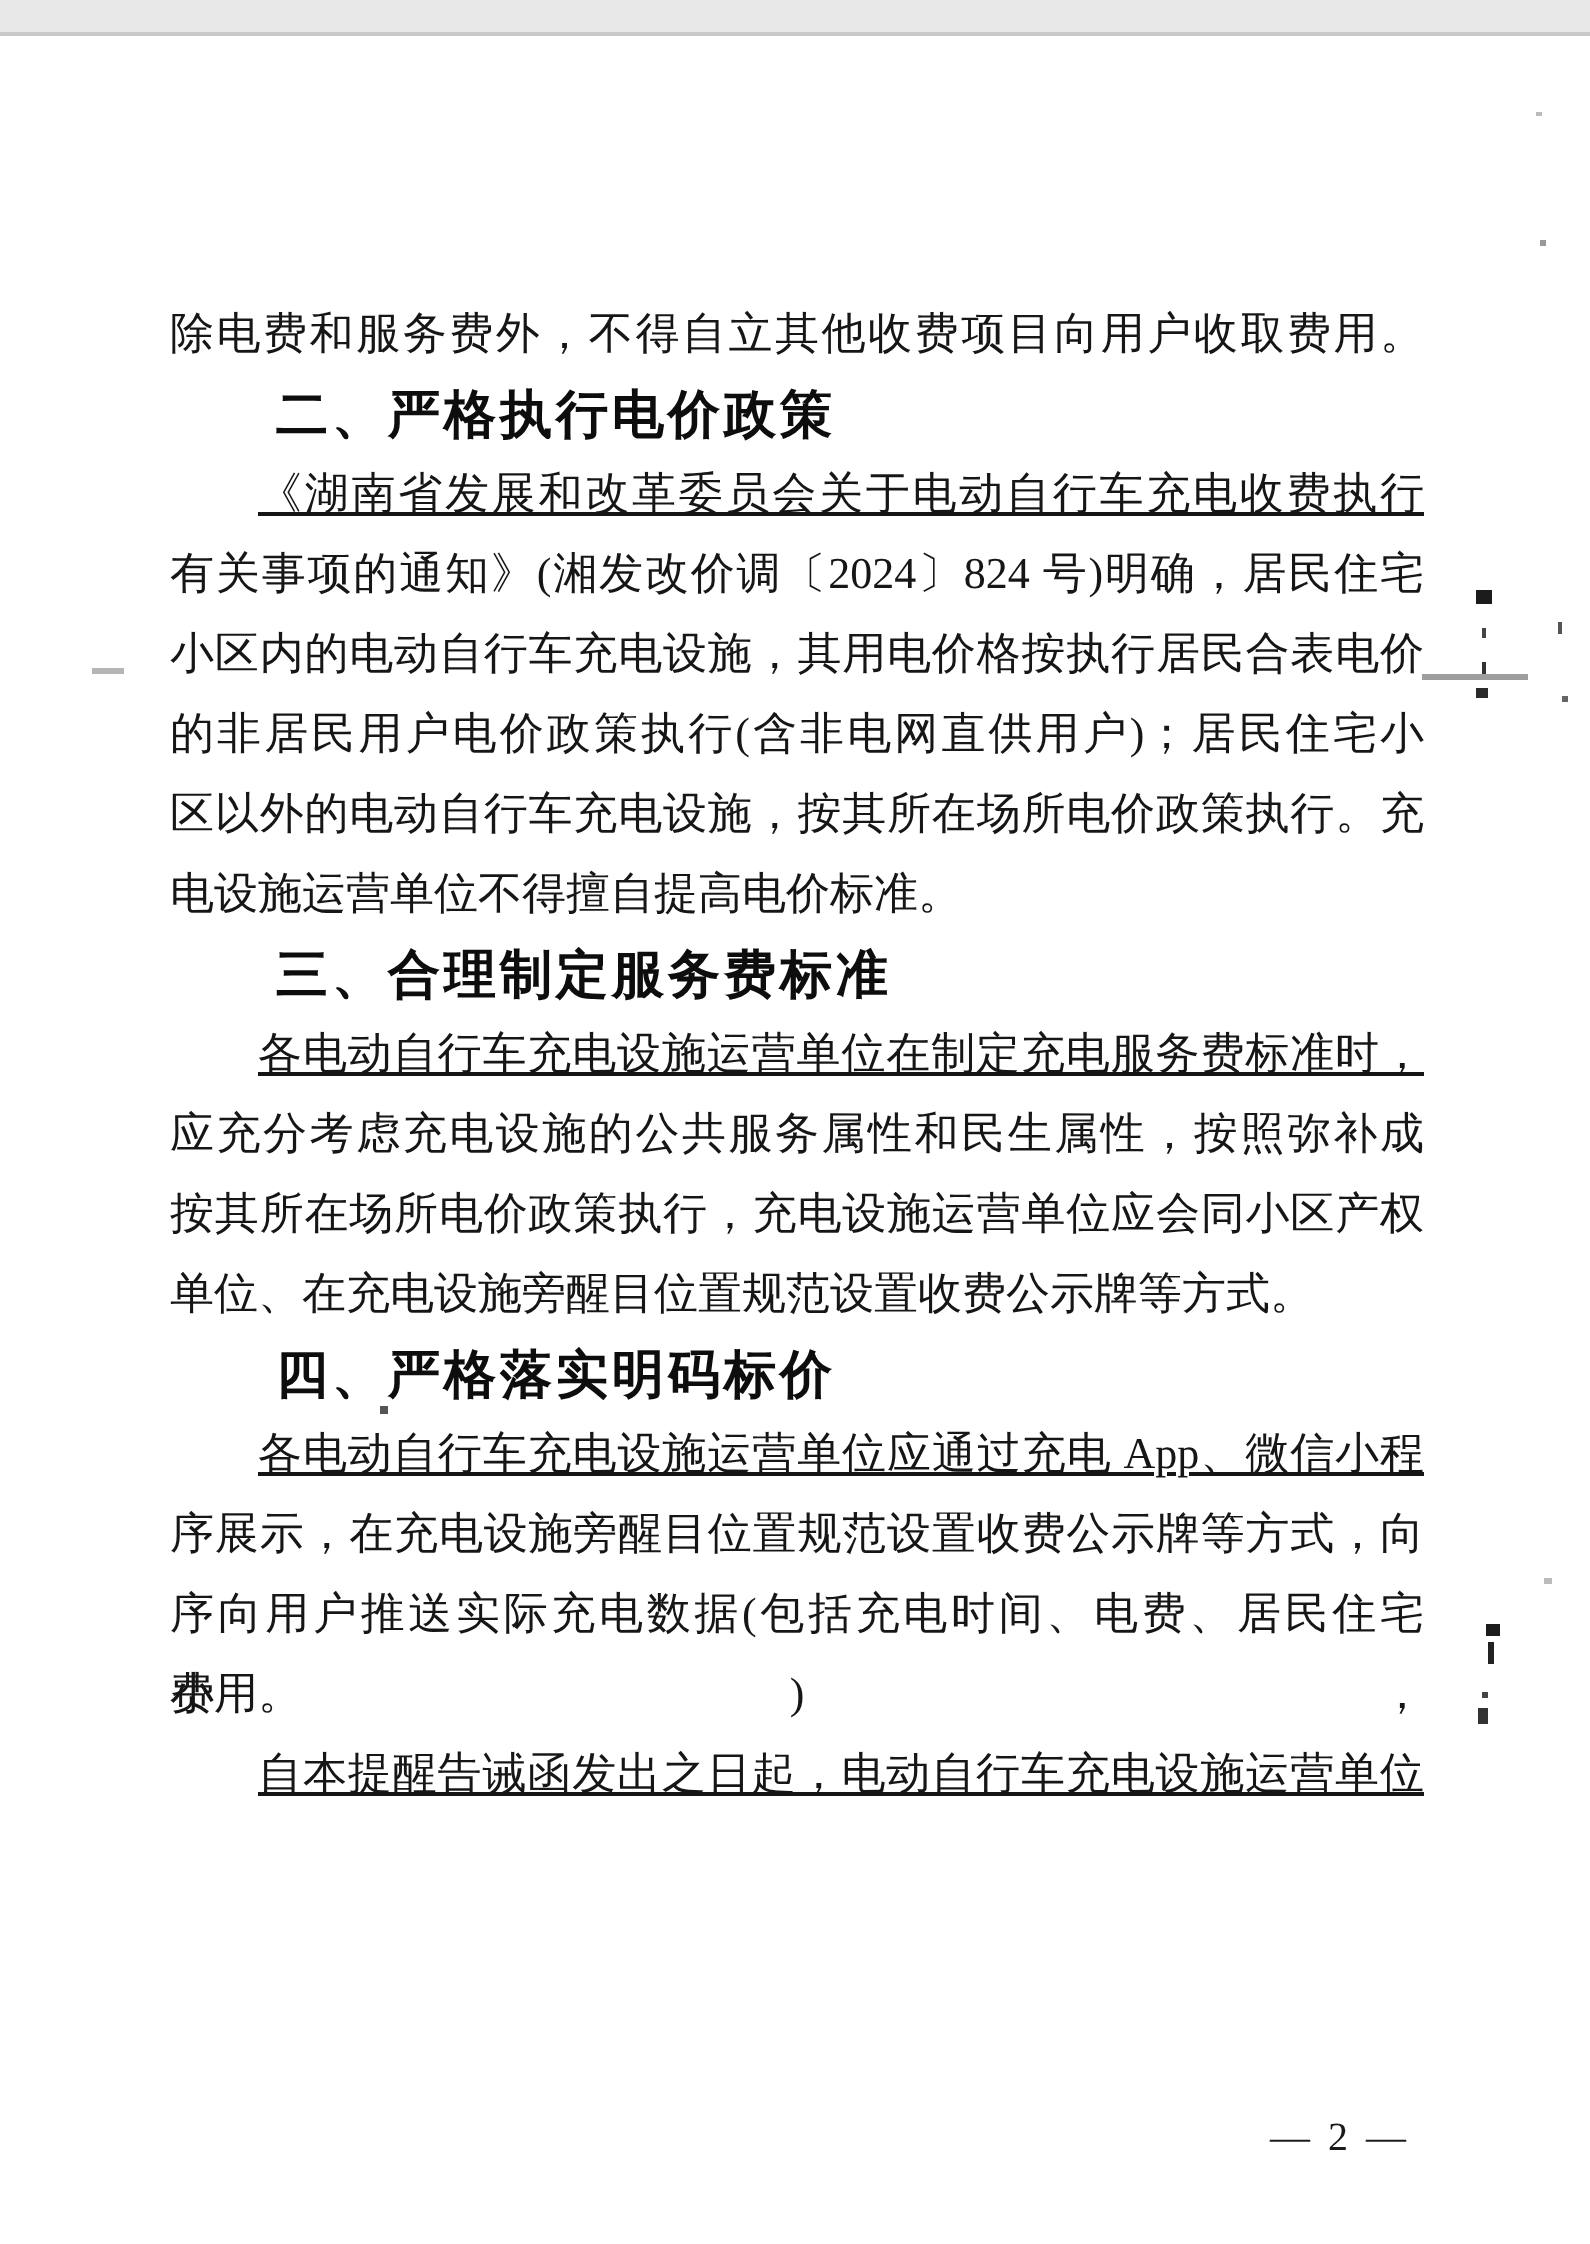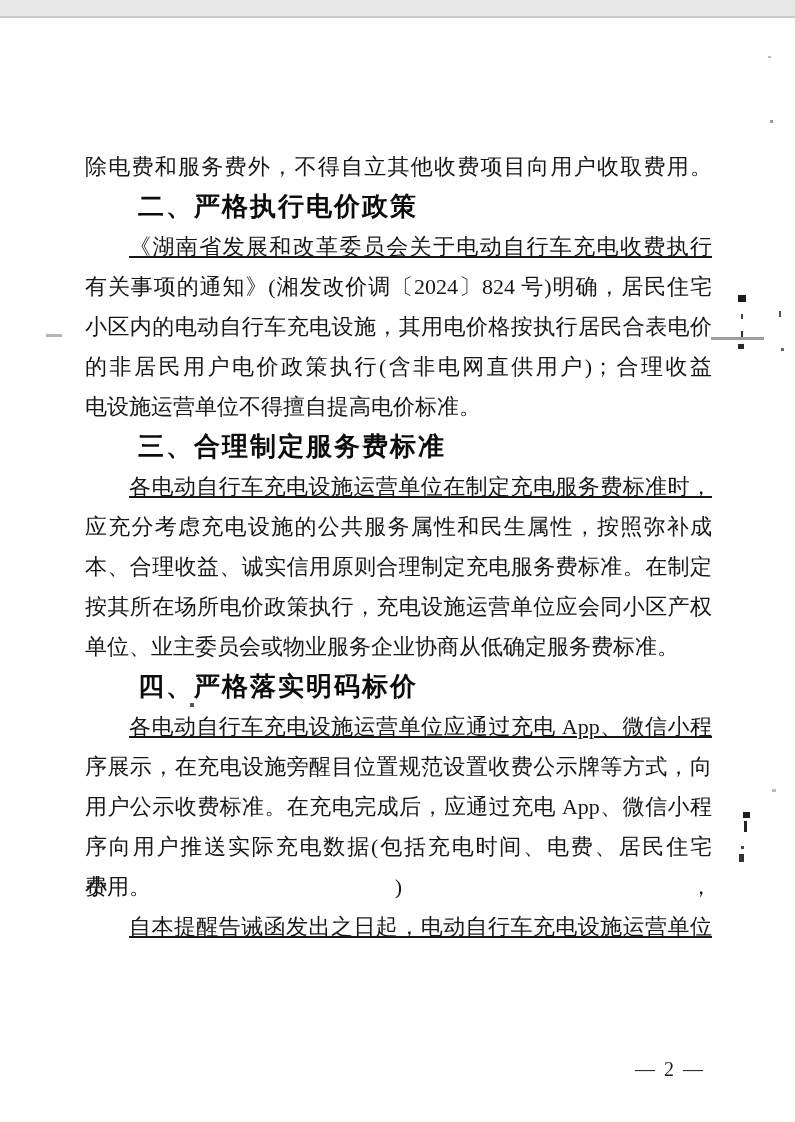--- a/index.html
+++ b/index.html
@@ -28,21 +28,21 @@
   }
   .line.justify {
     text-align: justify;
     text-align-last: justify;
   }
   .line.indent {
     text-indent: 44px;
     text-decoration: underline;
   }
   .line.heading {
-    font-family: Liberation Serif, serif;
+    font-family: Liberation Sans, sans-serif;
     font-weight: bold;
     font-size: 26px;
     letter-spacing: 2px;
     padding-left: 53px;
     color: #0d0d0d;
   }
   .footer {
     position: absolute;
     left: 600px;
     top: 1038px;
@@ -61,32 +61,31 @@
 </head>
 <body>
 
 <div class="page">
   <div class="content" id="doc-content">
       <div class="line justify">除电费和服务费外，不得自立其他收费项目向用户收取费用。</div>
       <div class="line heading">二、严格执行电价政策</div>
       <div class="line justify indent">《湖南省发展和改革委员会关于电动自行车充电收费执行</div>
       <div class="line justify">有关事项的通知》(湘发改价调〔2024〕824 号)明确，居民住宅</div>
       <div class="line justify">小区内的电动自行车充电设施，其用电价格按执行居民合表电价</div>
-      <div class="line justify">的非居民用户电价政策执行(含非电网直供用户)；合理收益</div>
+      <div class="line justify">的非居民用户电价政策执行(含非电网直供用户)；居民住宅小</div>
+      <div class="line justify">区以外的电动自行车充电设施，按其所在场所电价政策执行。充</div>
       <div class="line">电设施运营单位不得擅自提高电价标准。</div>
       <div class="line heading">三、合理制定服务费标准</div>
       <div class="line justify indent">各电动自行车充电设施运营单位在制定充电服务费标准时，</div>
       <div class="line justify">应充分考虑充电设施的公共服务属性和民生属性，按照弥补成</div>
-      <div class="line justify">本、合理收益、诚实信用原则合理制定充电服务费标准。在制定</div>
       <div class="line justify">按其所在场所电价政策执行，充电设施运营单位应会同小区产权</div>
-      <div class="line">单位、业主委员会或物业服务企业协商从低确定服务费标准。</div>
+      <div class="line">单位、在充电设施旁醒目位置规范设置收费公示牌等方式。</div>
       <div class="line heading">四、严格落实明码标价</div>
       <div class="line justify indent">各电动自行车充电设施运营单位应通过充电 App、微信小程</div>
       <div class="line justify">序展示，在充电设施旁醒目位置规范设置收费公示牌等方式，向</div>
-      <div class="line justify">用户公示收费标准。在充电完成后，应通过充电 App、微信小程</div>
       <div class="line justify">序向用户推送实际充电数据(包括充电时间、电费、居民住宅小)，</div>
       <div class="line">费用。</div>
       <div class="line justify indent">自本提醒告诫函发出之日起，电动自行车充电设施运营单位</div>
     </div>
   <div class="footer">— 2 —</div>
   <div id="artifact-layer">
       <div class="artifact" style="left: 0px; top: 0px; width: 795px; height: 2px; background: rgb(201, 201, 201);"></div>
       <div class="artifact" style="left: 46px; top: 318px; width: 16px; height: 3px; background: rgb(181, 181, 181);"></div>
       <div class="artifact" style="left: 711px; top: 321px; width: 53px; height: 3px; background: rgb(158, 158, 158);"></div>
       <div class="artifact" style="left: 738px; top: 279px; width: 8px; height: 7px; background: rgb(28, 28, 28);"></div>

